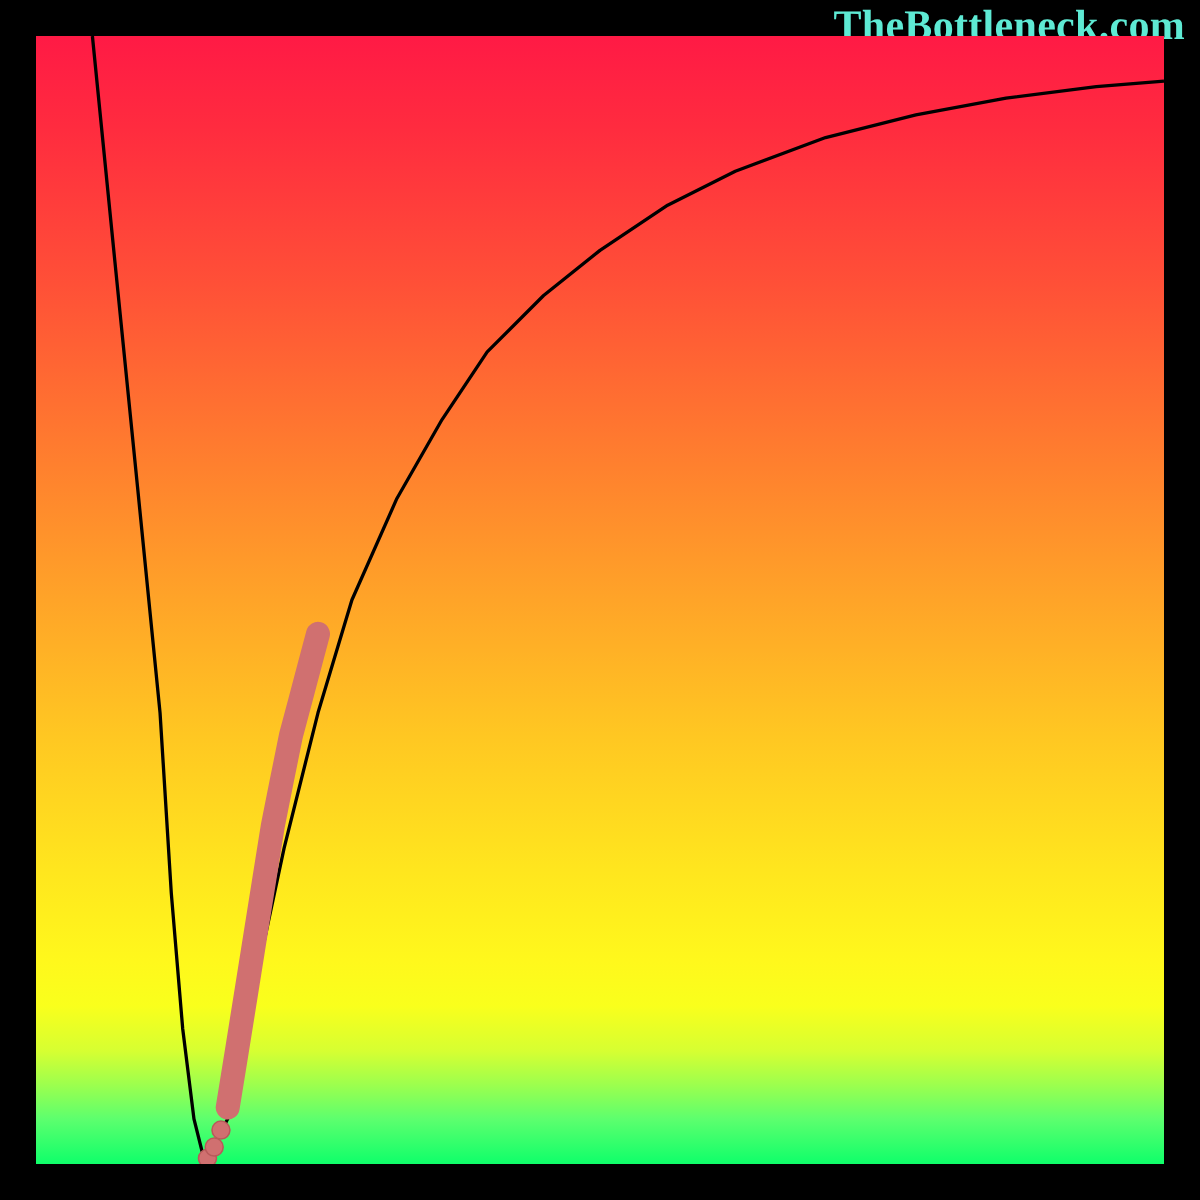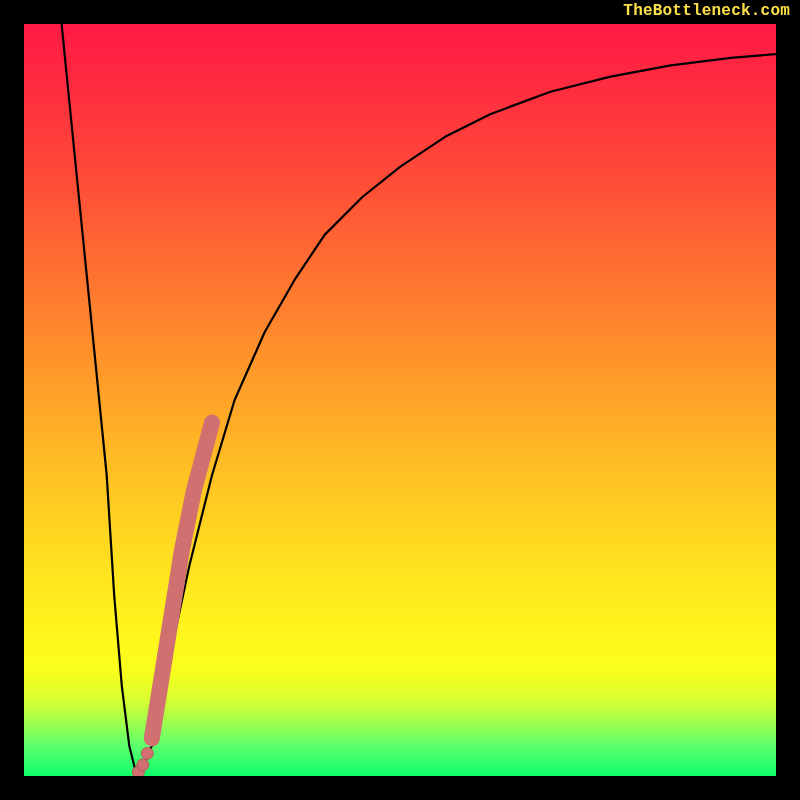--- a/index.html
+++ b/index.html
@@ -35,24 +35,24 @@
       #d6ff32 90%,
       #9cff4e 93%,
       #5dff6e 96%,
       #0fff6a 100%
     );
   }
   .watermark {
     position: absolute;
     top: 2px;
     right: 10px;
-    font-family: Liberation Mono, monospace;
-    font-size: 16px;
+    font-family: Liberation Serif, serif;
+    font-size: 28px;
     font-weight: 600;
-    color: #fde047;
+    color: #5eead4;
     letter-spacing: 0.2px;
     user-select: none;
   }
   svg.curve {
     position: absolute;
     left: 0;
     top: 0;
     width: 752px;
     height: 752px;
   }

